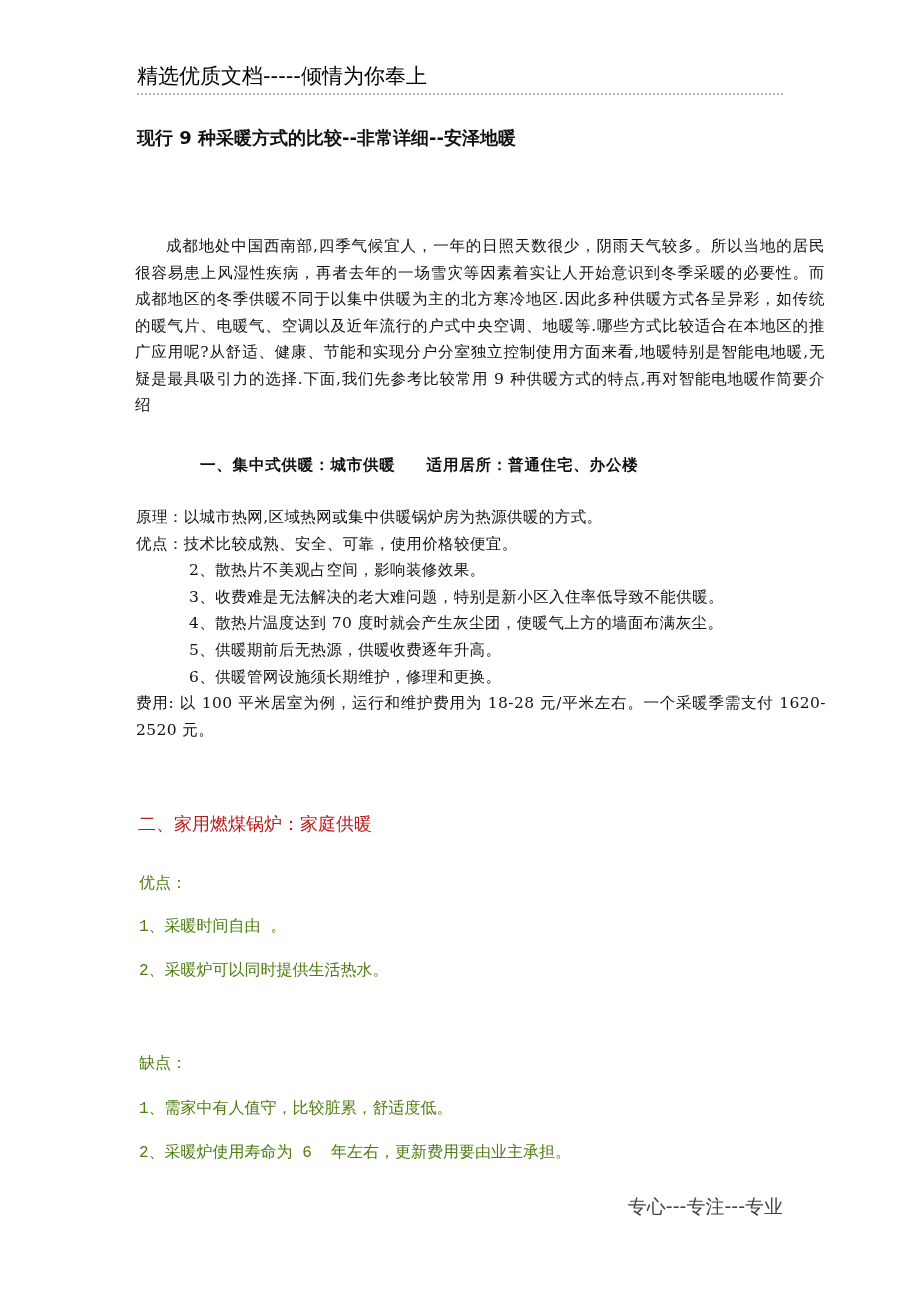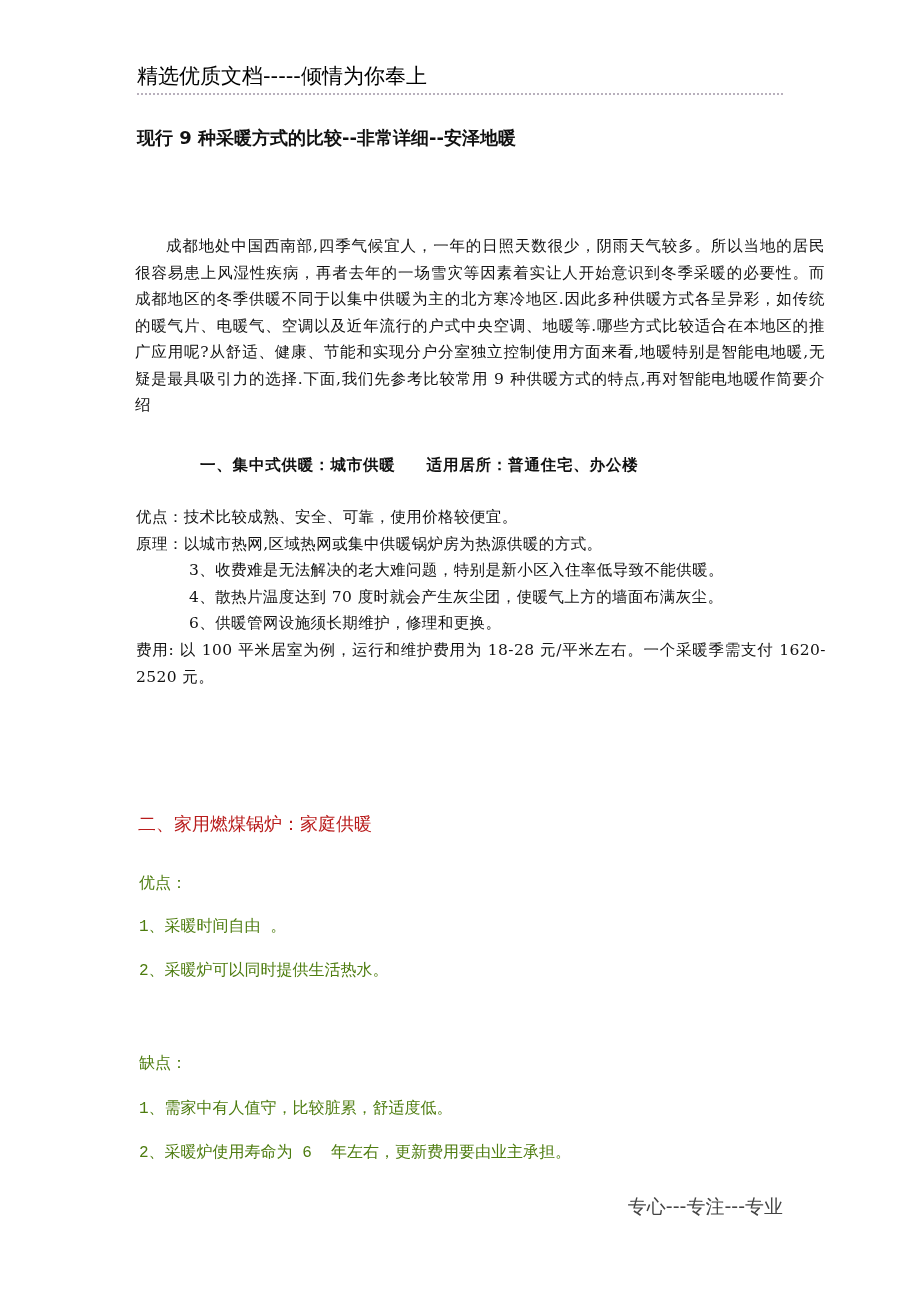--- a/index.html
+++ b/index.html
@@ -122,24 +122,26 @@
 <div class="page-header">精选优质文档-----倾情为你奉上</div>
 <div class="header-rule"></div>
 
 <div class="doc-title">现行 9 种采暖方式的比较--非常详细--安泽地暖</div>
 
 <p class="intro">成都地处中国西南部,四季气候宜人，一年的日照天数很少，阴雨天气较多。所以当地的居民很容易患上风湿性疾病，再者去年的一场雪灾等因素着实让人开始意识到冬季采暖的必要性。而成都地区的冬季供暖不同于以集中供暖为主的北方寒冷地区.因此多种供暖方式各呈异彩，如传统的暖气片、电暖气、空调以及近年流行的户式中央空调、地暖等.哪些方式比较适合在本地区的推广应用呢?从舒适、健康、节能和实现分户分室独立控制使用方面来看,地暖特别是智能电地暖,无疑是最具吸引力的选择.下面,我们先参考比较常用 9 种供暖方式的特点,再对智能电地暖作简要介绍</p>
 
 <div class="sec1-heading">一、集中式供暖：城市供暖     适用居所：普通住宅、办公楼</div>
 
 <div class="sec1-body">
+  <div class="row">原理：以城市热网,区域热网或集中供暖锅炉房为热源供暖的方式。</div>
   <div class="row">优点：技术比较成熟、安全、可靠，使用价格较便宜。</div>
-  <div class="row">原理：以城市热网,区域热网或集中供暖锅炉房为热源供暖的方式。</div>
+  <div class="row indent">2、散热片不美观占空间，影响装修效果。</div>
   <div class="row indent">3、收费难是无法解决的老大难问题，特别是新小区入住率低导致不能供暖。</div>
   <div class="row indent">4、散热片温度达到 70 度时就会产生灰尘团，使暖气上方的墙面布满灰尘。</div>
+  <div class="row indent">5、供暖期前后无热源，供暖收费逐年升高。</div>
   <div class="row indent">6、供暖管网设施须长期维护，修理和更换。</div>
   <div class="row cost">费用: 以 100 平米居室为例，运行和维护费用为 18-28 元/平米左右。一个采暖季需支付 1620-2520 元。</div>
 </div>
 
 <div class="sec2-heading">二、家用燃煤锅炉：家庭供暖</div>
 
 <div class="small" style="top:874px;">优点：</div>
 <div class="small" style="top:917px;">1、采暖时间自由 。</div>
 <div class="small" style="top:961px;">2、采暖炉可以同时提供生活热水。</div>
 

